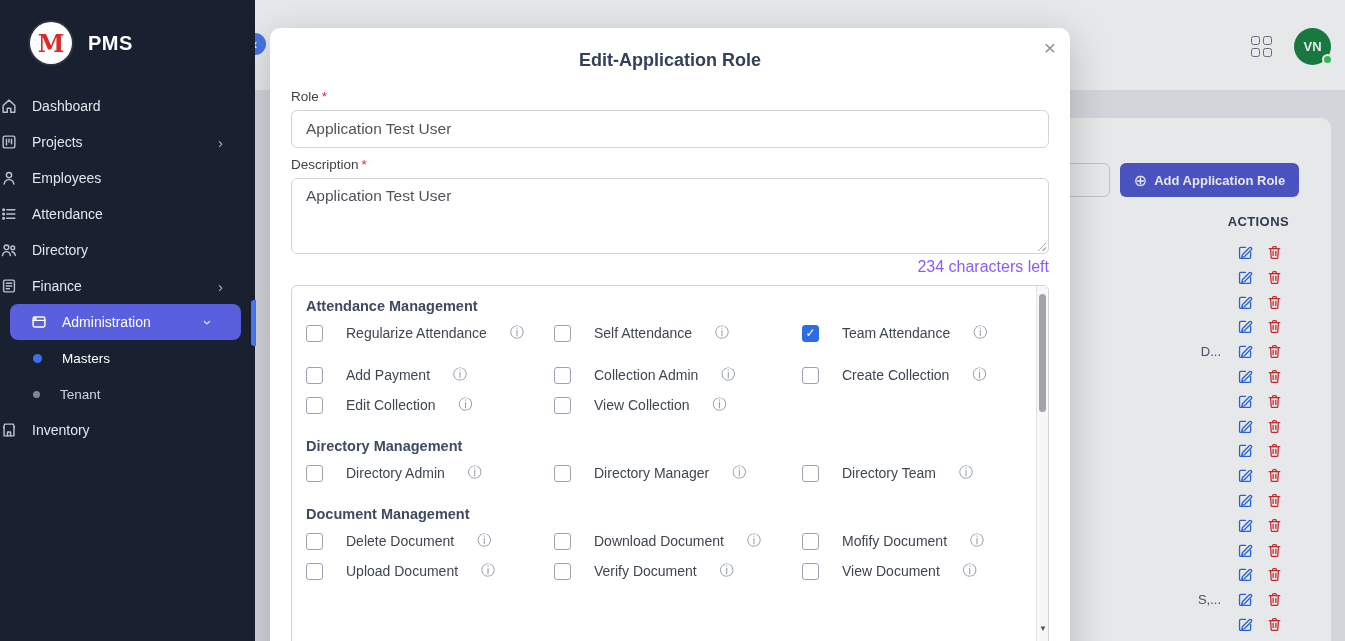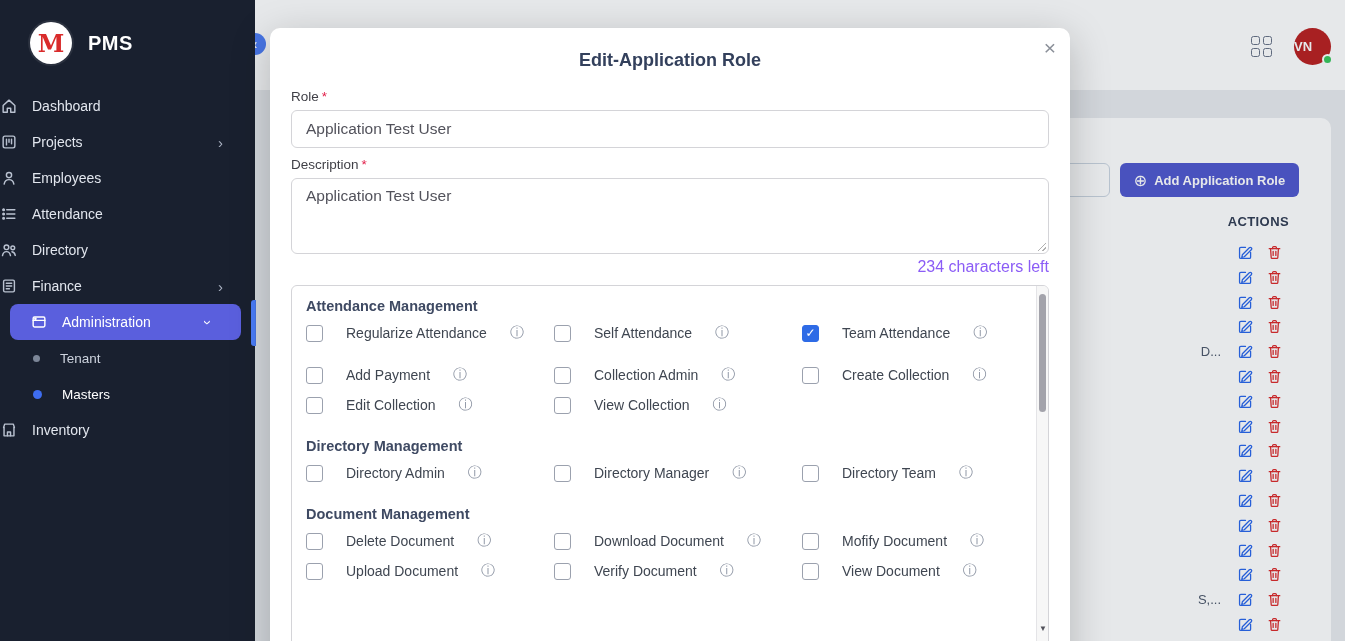--- a/index.html
+++ b/index.html
@@ -28,22 +28,22 @@
   .active-edge { position:absolute; right:-1px; top:300px; width:5px; height:46px; background:#4a7cf8; border-radius:3px 0 0 3px; }
 
   
   .main { position:absolute; left:255px; top:0; width:1090px; height:641px; background:#e9ebee; }
   .topbar { position:relative; height:90px; background:#ffffff; }
   .collapse-btn { position:absolute; left:-11px; top:33px; width:22px; height:22px; border-radius:50%; background:#4a7cf8; color:#fff;
                   border:none; font-size:14px; font-weight:bold; line-height:20px; cursor:pointer; }
   .top-right { position:absolute; right:14px; top:28px; display:flex; align-items:center; gap:22px; }
   .grid-icon { display:grid; grid-template-columns:9px 9px; gap:3px; cursor:pointer; }
   .grid-icon i { width:9px; height:9px; border:1.8px solid #667085; border-radius:2.5px; }
-  .avatar { position:relative; width:37px; height:37px; border-radius:50%; background:#b91c1c; color:#fff; font-size:13px; font-weight:bold;
-            display:flex; align-items:center; justify-content:flex-start; cursor:pointer; }
+  .avatar { position:relative; width:37px; height:37px; border-radius:50%; background:#15803d; color:#fff; font-size:13px; font-weight:bold;
+            display:flex; align-items:center; justify-content:center; cursor:pointer; }
   .status-dot { position:absolute; right:-2px; bottom:0px; width:11px; height:11px; border-radius:50%; background:#35c759; border:2px solid #fff; }
 
   .content { position:absolute; left:0; top:90px; width:1090px; height:551px; background:#e9ebee; }
   .card { position:absolute; left:15px; top:28px; width:1061px; height:560px; background:#fff; border-radius:10px; }
   .search-sliver { position:absolute; left:560px; top:45px; width:280px; height:34px; background:#fff; border:1px solid #cbd5e1; border-radius:6px; }
   .add-role-btn { position:absolute; left:850px; top:45px; width:179px; height:34px; background:#4d55cd; color:#fff; border:none; border-radius:6px;
                   font-family:"Liberation Sans",sans-serif; font-size:13px; font-weight:bold; display:flex; align-items:center; justify-content:center; gap:7px; cursor:pointer; }
   .add-role-btn .plus { font-size:16px; font-weight:normal; }
   .actions-header { position:absolute; top:96px; right:42px; font-size:13px; font-weight:bold; color:#2e3950; letter-spacing:.4px; }
   .t-row { position:absolute; right:0; width:100%; height:25px; display:flex; align-items:center; justify-content:flex-end; gap:12px; padding-right:48px; }
@@ -161,27 +161,27 @@
           <span class="nav-icon">
             <svg viewBox="0 0 20 20" fill="none" stroke="currentColor" stroke-width="1.6" stroke-linecap="round" stroke-linejoin="round">
               <rect x="3.5" y="4.5" width="13" height="11" rx="1.5"></rect>
               <path d="M3.5 8.2h13"></path>
               <circle cx="6" cy="6.4" r=".7" fill="currentColor"></circle>
             </svg>
           </span>
           <span class="nav-label">Administration</span>
           <span class="chev down">›</span>
         </div>
+        <div class="nav-sub active">
+          <span class="dot active"></span>
+          <span>Masters</span>
+        </div>
         <div class="nav-sub">
           <span class="dot"></span>
           <span>Tenant</span>
-        </div>
-        <div class="nav-sub active">
-          <span class="dot active"></span>
-          <span>Masters</span>
         </div>
         <div class="nav-item">
           <span class="nav-icon">
             <svg viewBox="0 0 20 20" fill="none" stroke="currentColor" stroke-width="1.6" stroke-linecap="round" stroke-linejoin="round">
               <path d="M4 7.2L5.2 3.5h9.6L16 7.2"></path>
               <path d="M4.5 7.2V16.5h11V7.2"></path>
               <path d="M8.3 16.5v-4.2h3.4v4.2"></path>
             </svg>
           </span>
           <span class="nav-label">Inventory</span>

